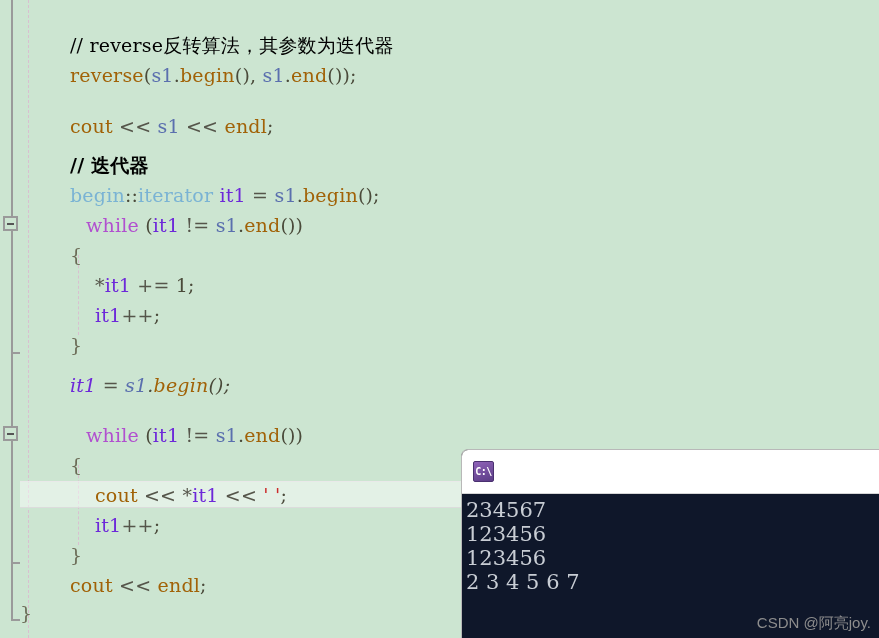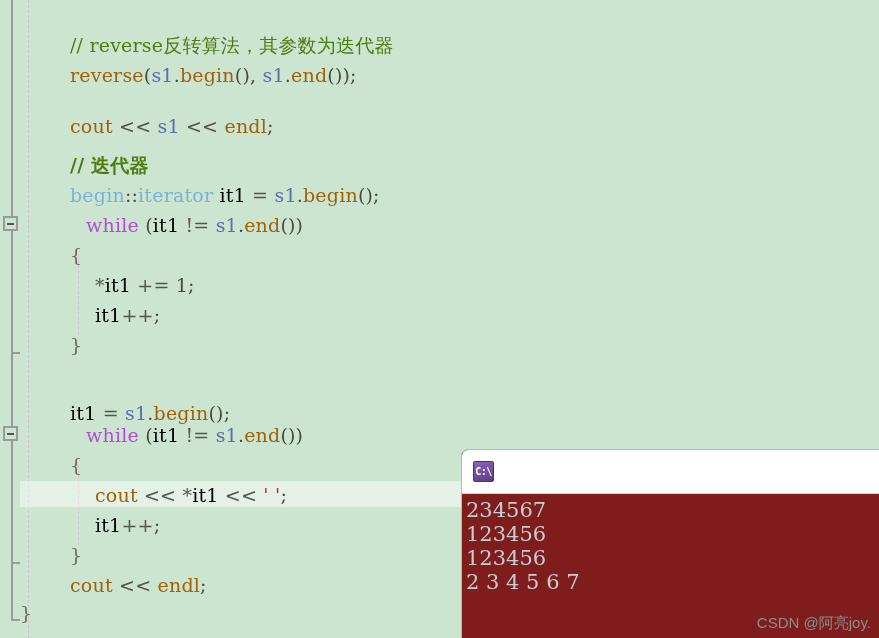--- a/index.html
+++ b/index.html
@@ -80,24 +80,24 @@
     position: absolute;
     left: 70px;
     white-space: pre;
     font-family: "DejaVu Serif", "Liberation Serif", serif;
     font-size: 19px;
     line-height: 30px;
     letter-spacing: 0.2px;
     color: #4a4a3a;
   }
 
-  .t-comment  { color: #4d7c0f; text-align: center; }
+  .t-comment  { color: #000000; text-align: center; }
   .t-keyword  { color: #b14fcf; margin-left: 16px; }
   .t-type     { color: #7ab3d4; }
-  .t-var      { color: #000000; }
+  .t-var      { color: #6d28d9; }
   .t-obj      { color: #5a6fae; }
   .t-func     { color: #a16207; }
   .t-plain    { color: #4a4a3a; }
   .t-punct    { color: #4a4a3a; }
   .t-op       { color: #55554a; }
   .t-char     { color: #cc2b2b; }
   .t-num      { color: #4a4a3a; }
   .t-brace    { color: #6a6a55; }
 
   
@@ -146,21 +146,21 @@
     letter-spacing: -0.5px;
   }
   #console-title-text {
     font-family: "Liberation Sans", "DejaVu Sans", sans-serif;
     font-size: 19px;
     color: #1b1b1b;
     white-space: nowrap;
   }
   #console-body {
     position: relative;
-    background: #7f1d1d;
+    background: #0f172a;
     height: 145px;
     padding: 4px 0 0 2px;
     box-sizing: border-box;
   }
   .console-line {
     font-family: "DejaVu Serif", "Liberation Serif", serif;
     font-size: 21px;
     line-height: 24px;
     color: #c8cdd4;
     white-space: pre;
@@ -205,21 +205,21 @@
         <div class="code-line" style="top: 90px; margin-top: 21px;"><span class="t-func">cout</span><span class="t-op"> &lt;&lt; </span><span class="t-obj">s1</span><span class="t-op"> &lt;&lt; </span><span class="t-func">endl</span><span class="t-punct">;</span></div>
         <div class="code-line" style="top: 120px;"></div>
         <div class="code-line" style="top: 150px; font-weight: bold;"><span class="t-comment">// 迭代器</span></div>
         <div class="code-line" style="top: 180px;"><span class="t-type">begin</span><span class="t-punct">::</span><span class="t-type">iterator</span><span class="t-plain"> </span><span class="t-var">it1</span><span class="t-op"> = </span><span class="t-obj">s1</span><span class="t-punct">.</span><span class="t-func">begin</span><span class="t-punct">();</span></div>
         <div class="code-line" style="top: 210px;"><span class="t-keyword">while</span><span class="t-plain"> </span><span class="t-punct">(</span><span class="t-var">it1</span><span class="t-op"> != </span><span class="t-obj">s1</span><span class="t-punct">.</span><span class="t-func">end</span><span class="t-punct">())</span></div>
         <div class="code-line" style="top: 240px;"><span class="t-brace">{</span></div>
         <div class="code-line" style="top: 270px;"><span class="t-op">    *</span><span class="t-var">it1</span><span class="t-op"> += </span><span class="t-num">1</span><span class="t-punct">;</span></div>
         <div class="code-line" style="top: 300px;"><span class="t-plain">    </span><span class="t-var">it1</span><span class="t-op">++</span><span class="t-punct">;</span></div>
         <div class="code-line" style="top: 330px;"><span class="t-brace">}</span></div>
         <div class="code-line" style="top: 360px;"></div>
-        <div class="code-line" style="top: 398px;"><span class="t-var">it1</span><span class="t-op"> = </span><span class="t-obj">s1</span><span class="t-punct">.</span><span class="t-func">begin</span><span class="t-punct">();</span></div>
+        <div class="code-line" style="top: 370px; font-style: italic;"><span class="t-var">it1</span><span class="t-op"> = </span><span class="t-obj">s1</span><span class="t-punct">.</span><span class="t-func">begin</span><span class="t-punct">();</span></div>
         <div class="code-line" style="top: 420px;"><span class="t-keyword">while</span><span class="t-plain"> </span><span class="t-punct">(</span><span class="t-var">it1</span><span class="t-op"> != </span><span class="t-obj">s1</span><span class="t-punct">.</span><span class="t-func">end</span><span class="t-punct">())</span></div>
         <div class="code-line" style="top: 450px;"><span class="t-brace">{</span></div>
         <div class="code-line" style="top: 480px; text-align: center;"><span class="t-plain">    </span><span class="t-func">cout</span><span class="t-op"> &lt;&lt; *</span><span class="t-var">it1</span><span class="t-op"> &lt;&lt; </span><span class="t-char">' '</span><span class="t-punct">;</span></div>
         <div class="code-line" style="top: 510px;"><span class="t-plain">    </span><span class="t-var">it1</span><span class="t-op">++</span><span class="t-punct">;</span></div>
         <div class="code-line" style="top: 540px;"><span class="t-brace">}</span></div>
         <div class="code-line" style="top: 570px;"><span class="t-func">cout</span><span class="t-op"> &lt;&lt; </span><span class="t-func">endl</span><span class="t-punct">;</span></div>
         <div class="code-line" style="top: 598px; left: 20px;"><span class="t-brace">}</span></div>
       </div>
 
   </div>

